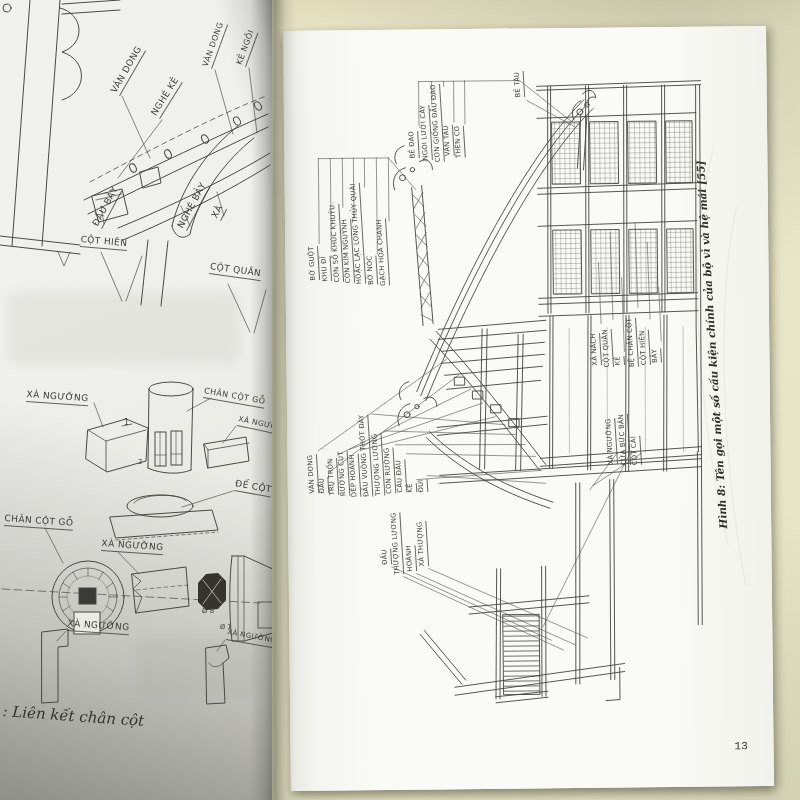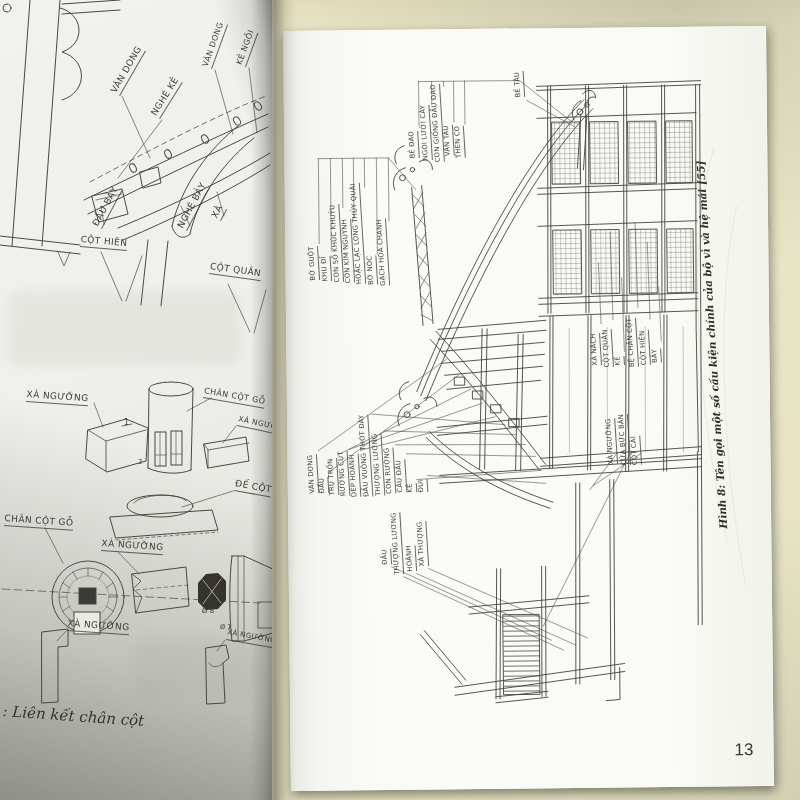--- a/index.html
+++ b/index.html
@@ -44,21 +44,21 @@
   .llab{position:absolute;white-space:nowrap;color:#3d3d39;font-size:9px;letter-spacing:.4px;
         transform-origin:0 100%;border-bottom:1px solid rgba(62,62,56,.8);padding-bottom:1px;line-height:11px;}
   .vlab{position:absolute;white-space:nowrap;color:#45453f;font-size:6.8px;letter-spacing:.2px;
         transform-origin:0 100%;transform:rotate(-93deg);
         border-bottom:.8px solid rgba(70,70,62,.8);padding-bottom:.5px;line-height:9px;}
   .mk{position:absolute;white-space:nowrap;color:#3d3d39;font-size:8px;}
   .lcaption{position:absolute;font-family:"DejaVu Serif",serif;font-style:italic;font-size:15px;
         color:#34342f;white-space:nowrap;transform-origin:0 100%;}
   .vcap{position:absolute;font-family:"DejaVu Serif",serif;font-style:italic;font-weight:600;
         font-size:10.5px;color:#2f2f2a;white-space:nowrap;transform-origin:0 100%;transform:rotate(-93deg);}
-  .pagenum{position:absolute;font-family:Liberation Sans, sans-serif;font-size:17px;color:#3a3a35;}
+  .pagenum{position:absolute;font-family:Liberation Mono, monospace;font-size:11px;color:#3a3a35;}
   .ghost{position:absolute;filter:blur(5px);border-radius:12px;pointer-events:none;}
 </style>
 </head>
 <body>
 
 <div class="abs underlay"></div>
 <div class="abs vignette"></div>
 
 <div class="abs left-page">
   <div class="ghost" style="left:8px;top:292px;width:232px;height:72px;background:rgba(138,148,122,.10);"></div>

